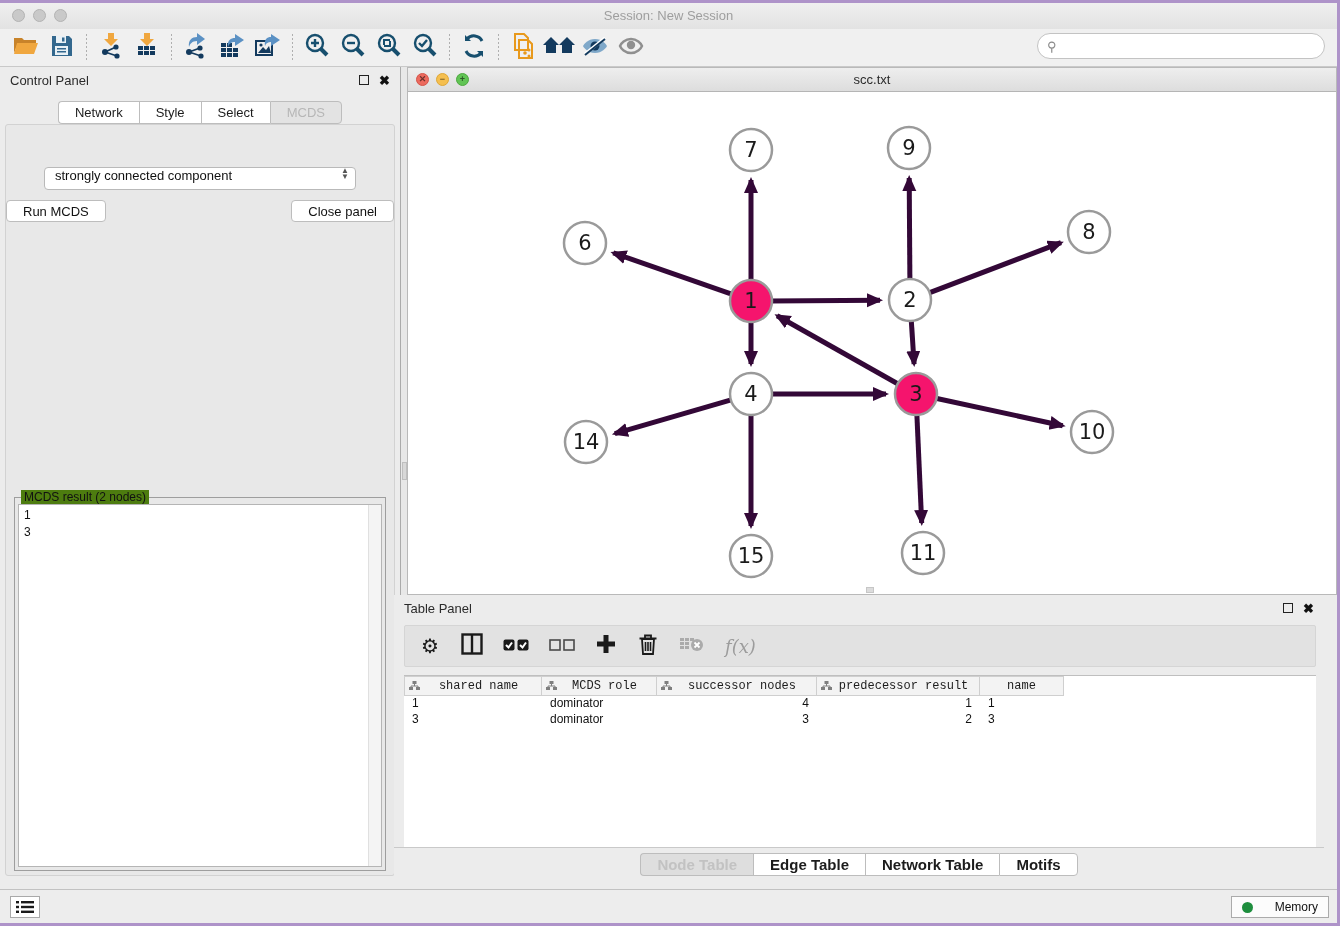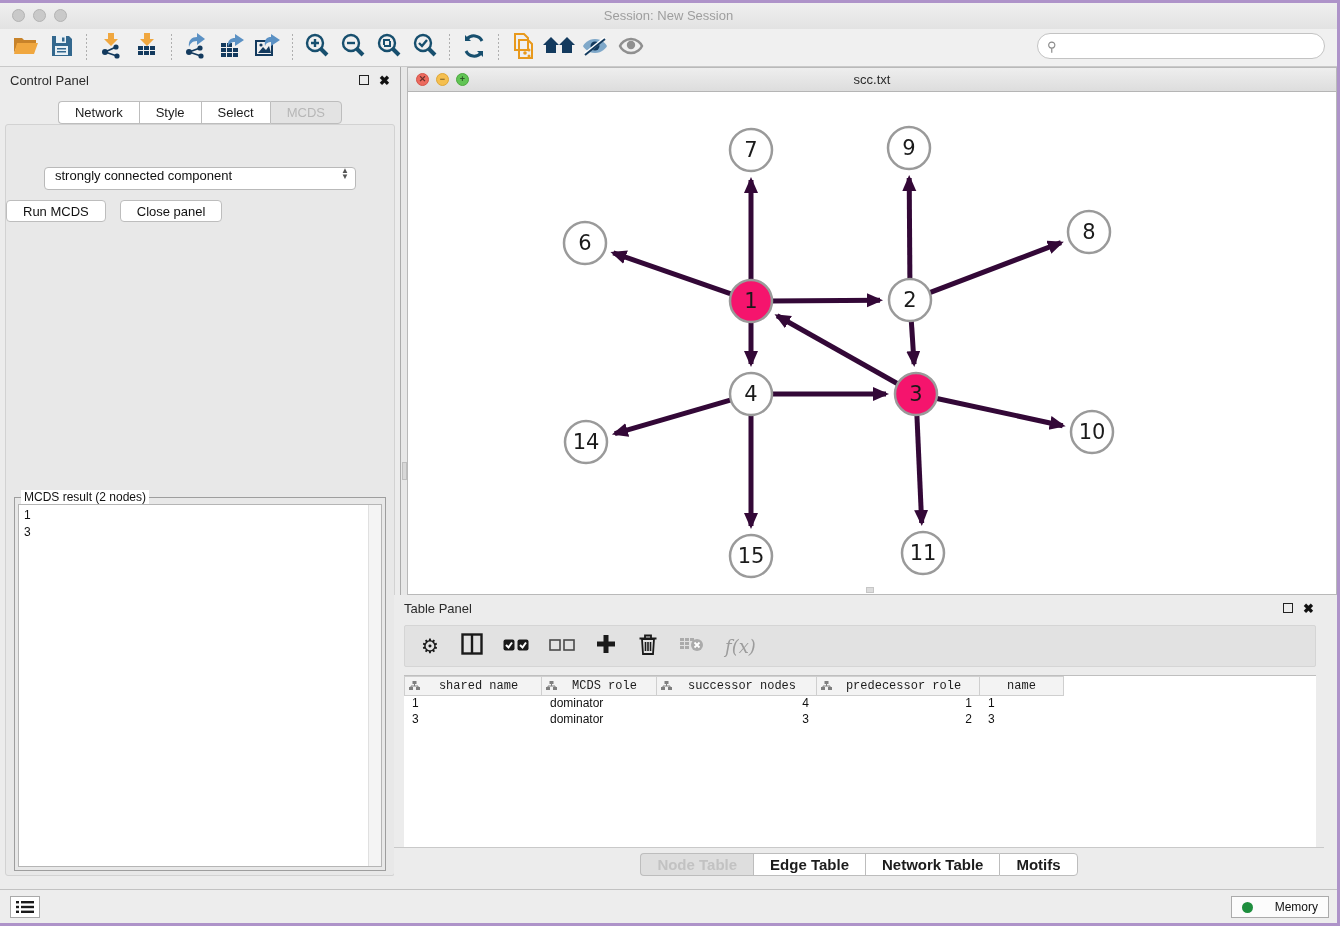--- a/index.html
+++ b/index.html
@@ -52,27 +52,27 @@
   .seg-tab:last-child { border-radius:0 4px 4px 0; border-right:1px solid #BDBDBD; }
   .seg-tab.selected { background:#E3E3E3; color:#B7B7B7; }
 
   .cp-body { position:absolute; left:5px; top:57px; width:390px; height:752px;
     background:#E8E8E8; border:1px solid #D2D2D2; border-radius:3px; }
   .opt-label { text-align:center; margin-top:18px; font-size:13px; color:#1C1C1C; }
   .dropdown { position:absolute; left:38px; top:42px; width:312px; height:23px;
     background:#FFFFFF; border:1px solid #B9B9B9; border-radius:4px;
     display:flex; align-items:flex-start; padding:0 6px 0 10px; font-size:13px; color:#111; }
   .dropdown .dd-arrows { margin-left:auto; font-size:8px; color:#555; line-height:0.8; text-align:center; }
-  .cp-buttons { position:absolute; left:0; top:75px; width:100%; display:flex; justify-content:flex-start; gap:14px; }
+  .cp-buttons { position:absolute; left:0; top:75px; width:100%; display:flex; justify-content:space-between; gap:14px; }
   .cp-btn { height:22px; padding:0 16px; background:#FFFFFF; border:1px solid #BDBDBD;
     border-radius:4px; font-size:13px; color:#111; display:flex; align-items:center; }
 
   .result-group { position:absolute; left:8px; top:372px; width:372px; height:374px;
     border:1px solid #9E9E9E; }
-  .result-legend { position:absolute; left:6px; top:-8px; background:#ffffff;
+  .result-legend { position:absolute; left:6px; top:-8px; background:#4d7c0f;
     font-size:12px; color:#111; padding:0 3px; }
   .result-area { position:absolute; left:3px; top:6px; right:3px; bottom:3px;
     background:#FFFFFF; border:1px solid #B5B5B5;
     font-size:12px; color:#111; padding:2px 5px; white-space:pre; line-height:1.4; }
   .result-scroll { position:absolute; right:4px; top:7px; bottom:4px; width:13px; background:#F4F4F4; border-left:1px solid #E0E0E0; }
 
   
   .v-splitter { position:absolute; left:400px; top:64px; width:7px; height:814px;
     background:#E8E8E8; border-left:1px solid #ABABAB; }
   .v-splitter .grip { position:absolute; left:1px; top:395px; width:5px; height:18px;
@@ -519,21 +519,21 @@
           </svg>
         <span class="th-label">successor nodes</span>
       </div>
       <div class="th-cell" style="width:163px;">
         <svg width="11" height="10" viewBox="0 0 11 10">
             <rect x="3.5" y="0" width="4" height="3" fill="#7E7E7E"></rect>
             <rect x="0" y="6" width="4" height="3" fill="#7E7E7E"></rect>
             <rect x="7" y="6" width="4" height="3" fill="#7E7E7E"></rect>
             <path stroke="#7E7E7E" d="M5.5 3v2M2 6V5h7v1" fill="none"></path>
           </svg>
-        <span class="th-label">predecessor role</span>
+        <span class="th-label">predecessor result</span>
       </div>
       <div class="th-cell" style="width:84px;">
         <span class="th-label">name</span>
       </div>
     </div>
     <div class="tp-row">
       <div class="td-cell ta-l" style="width:138px;">1</div>
       <div class="td-cell ta-l" style="width:115px;">dominator</div>
       <div class="td-cell ta-r" style="width:160px;">4</div>
       <div class="td-cell ta-r" style="width:163px;">1</div>

